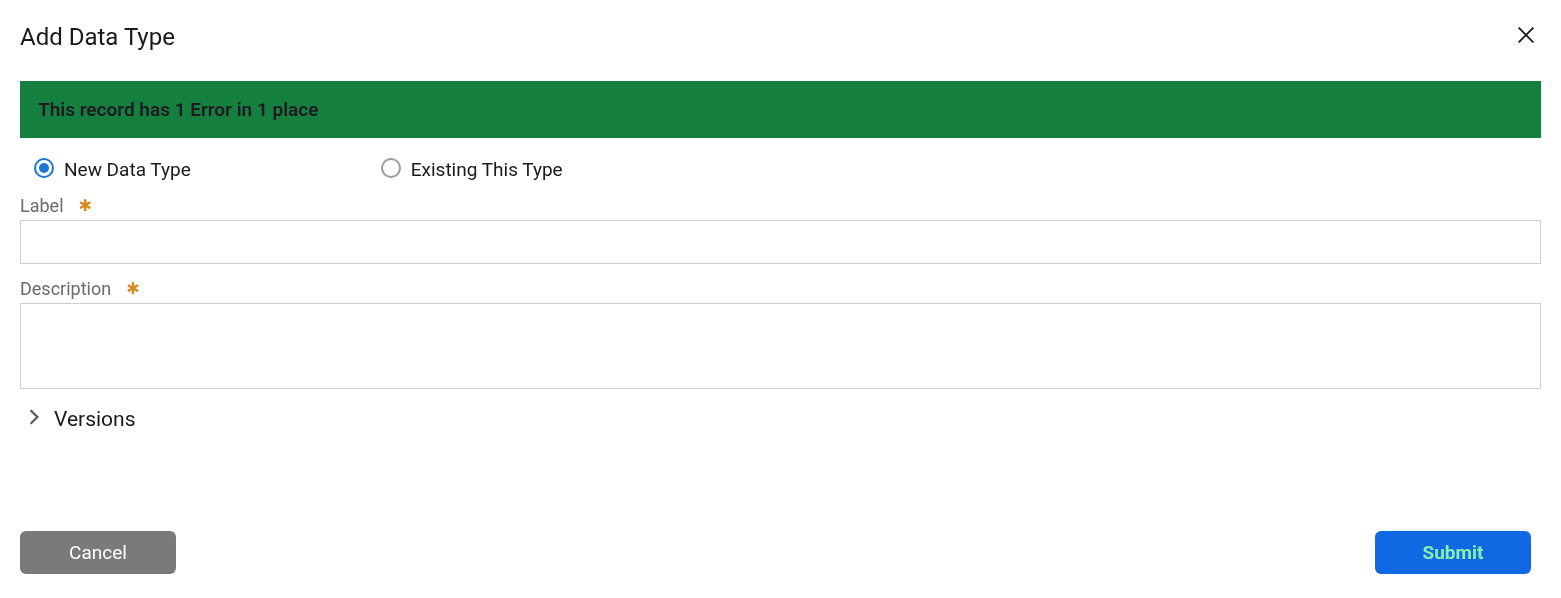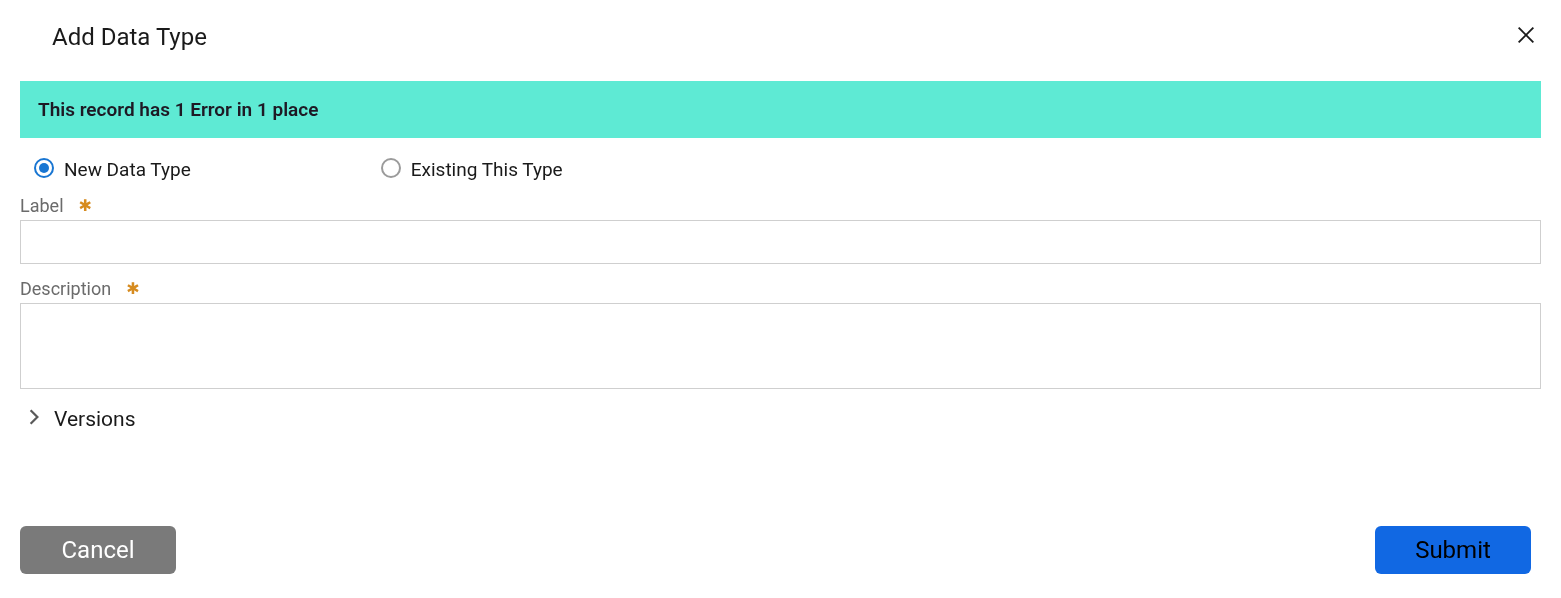--- a/index.html
+++ b/index.html
@@ -18,42 +18,41 @@
     .dialog {
       padding: 20px 20px 0 20px;
       position: relative;
       height: 100%;
     }
     .dialog-header {
       display: flex;
       justify-content: space-between;
       align-items: center;
       margin-bottom: 28px;
-      margin-left: 32px;
     }
     .dialog-title {
       font-size: 24px;
       font-weight: 400;
       color: #1a1a1a;
     }
     .close-btn {
       background: none;
       border: none;
       cursor: pointer;
       padding: 4px;
       display: flex;
       align-items: center;
       justify-content: center;
     }
     .close-btn svg {
       width: 22px;
       height: 22px;
     }
     .error-banner {
-      background-color: #5eead4;
+      background-color: #15803d;
       color: #1e1924;
       padding: 14px 18px;
       margin-bottom: 20px;
       font-size: 19px;
       font-weight: 600;
       line-height: 1.55;
     }
     .radio-group {
       display: flex;
       gap: 190px;
@@ -142,34 +141,34 @@
       bottom: 24px;
       left: 20px;
       right: 30px;
       display: flex;
       justify-content: space-between;
       align-items: center;
     }
     .btn {
       border: none;
       border-radius: 6px;
-      font-size: 24px;
+      font-size: 19px;
       padding: 10px 24px;
       cursor: pointer;
       font-family: inherit;
     }
     .btn-cancel {
       background-color: #7a7a7a;
       color: #ffffff;
       min-width: 156px;
     }
     .btn-submit {
       background-color: #1168e3;
-      color: #000000;
-      font-weight: 400;
+      color: #86efac;
+      font-weight: 700;
       min-width: 156px;
     }
   </style>
 </head>
 <body>
 
 <div class="dialog">
 
   <div class="dialog-header">
     <h1 class="dialog-title">Add Data Type</h1>

